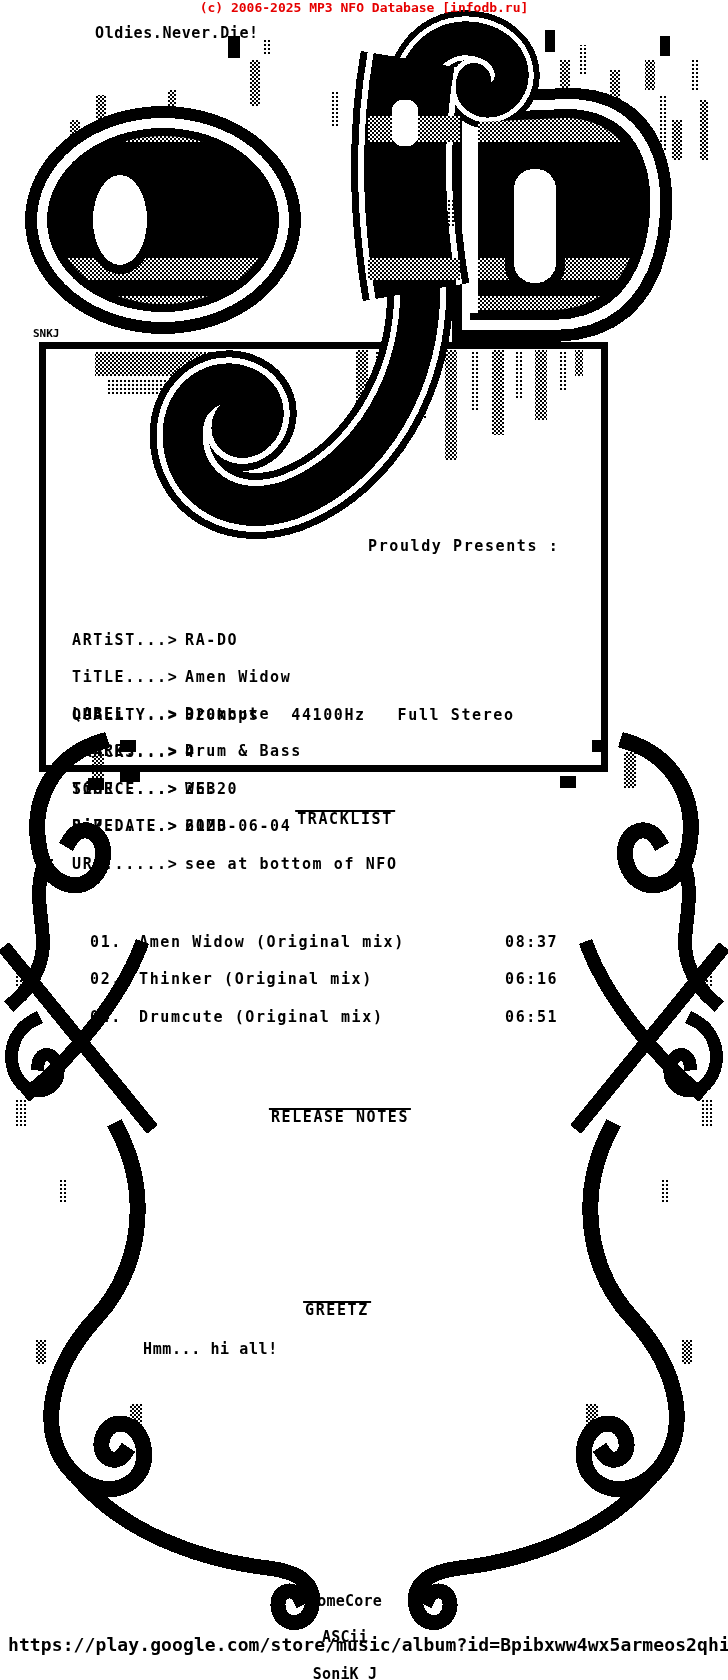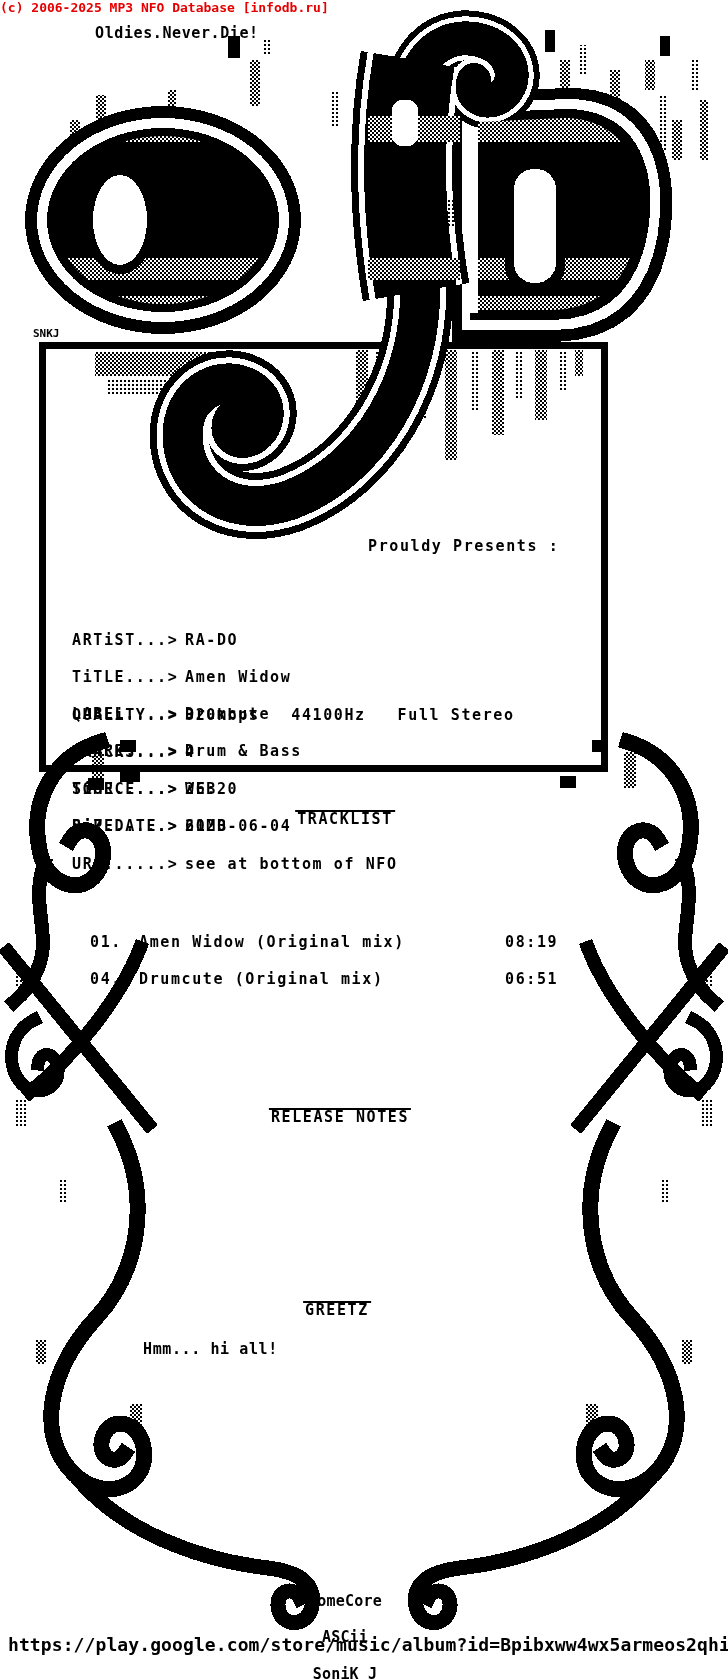--- a/index.html
+++ b/index.html
@@ -1,20 +1,20 @@
 <!DOCTYPE html>
 <html><head>
 <meta charset="utf-8">
 <style>
   html,body{margin:0;padding:0;background:#fff;}
   .page{position:relative;width:728px;height:1680px;background:#fff;overflow:hidden;
         font-family:"DejaVu Sans Mono","Liberation Mono",monospace;font-weight:bold;color:#000;}
   .art{position:absolute;left:0;top:0;z-index:0;}
   .t{position:absolute;z-index:2;white-space:pre;font-size:15px;line-height:12.4px;letter-spacing:1.6px;}
-  .red{left:0;top:2px;width:728px;letter-spacing:0;color:#e60000;font-size:13px;}
+  .red{left:0;top:2px;width:728px;text-align:center;letter-spacing:0;color:#e60000;font-size:13px;}
   .tagline{left:95px;top:27px;letter-spacing:.6px;}
   .snkj{left:21px;top:328px;font-size:11px;letter-spacing:0;margin-left:12px;}
   .presents{left:368px;top:540px;}
   .infoblock{left:72px;top:609px;}
   .fileblock{left:72px;top:684px;}
   .inforow{height:12.4px;}
   .lbl{display:inline-block;width:103px;}
   .val{padding-left:10px;white-space:pre;}
   .hdr{transform:translateX(-50%);border-top:2px solid #000;padding:1px 2px 0 2px;}
   .hdr-track{left:345px;top:810px;}
@@ -194,21 +194,22 @@
     <div class="inforow"><span class="lbl">QUALiTY..&gt;</span><span class="val">320kbps   44100Hz   Full Stereo</span></div>
     <div class="inforow"><span class="lbl">TRACKS...&gt;</span><span class="val">4</span></div>
     <div class="inforow"><span class="lbl">TiME.....&gt;</span><span class="val">26:20</span></div>
     <div class="inforow"><span class="lbl">SiZE.....&gt;</span><span class="val">61MB</span></div>
     <div class="inforow"><span class="lbl">URL......&gt;</span><span class="val">see at bottom of NFO</span></div>
   </div>
 
   <div class="t hdr hdr-track">TRACKLIST</div>
 
   <div class="t tracks">
-    <div class="trow"><span class="tnum">01.</span><span>Amen Widow (Original mix)</span><span class="ttime">08:19</span></div>
+    <div class="trow"><span class="tnum">01.</span><span>Amen Widow (Original mix)</span><span class="ttime">08:37</span></div>
+    <div class="trow"><span class="tnum">02.</span><span>Thinker (Original mix)</span><span class="ttime">06:16</span></div>
     <div class="trow"><span class="tnum">04.</span><span>Drumcute (Original mix)</span><span class="ttime">06:51</span></div>
   </div>
 
   <div class="t hdr hdr-notes">RELEASE NOTES</div>
 
   <div class="t hdr hdr-greetz">GREETZ</div>
   <div class="t greetzmsg">Hmm... hi all!</div>
 
   <div class="t credits">
     <div>HomeCore</div>

